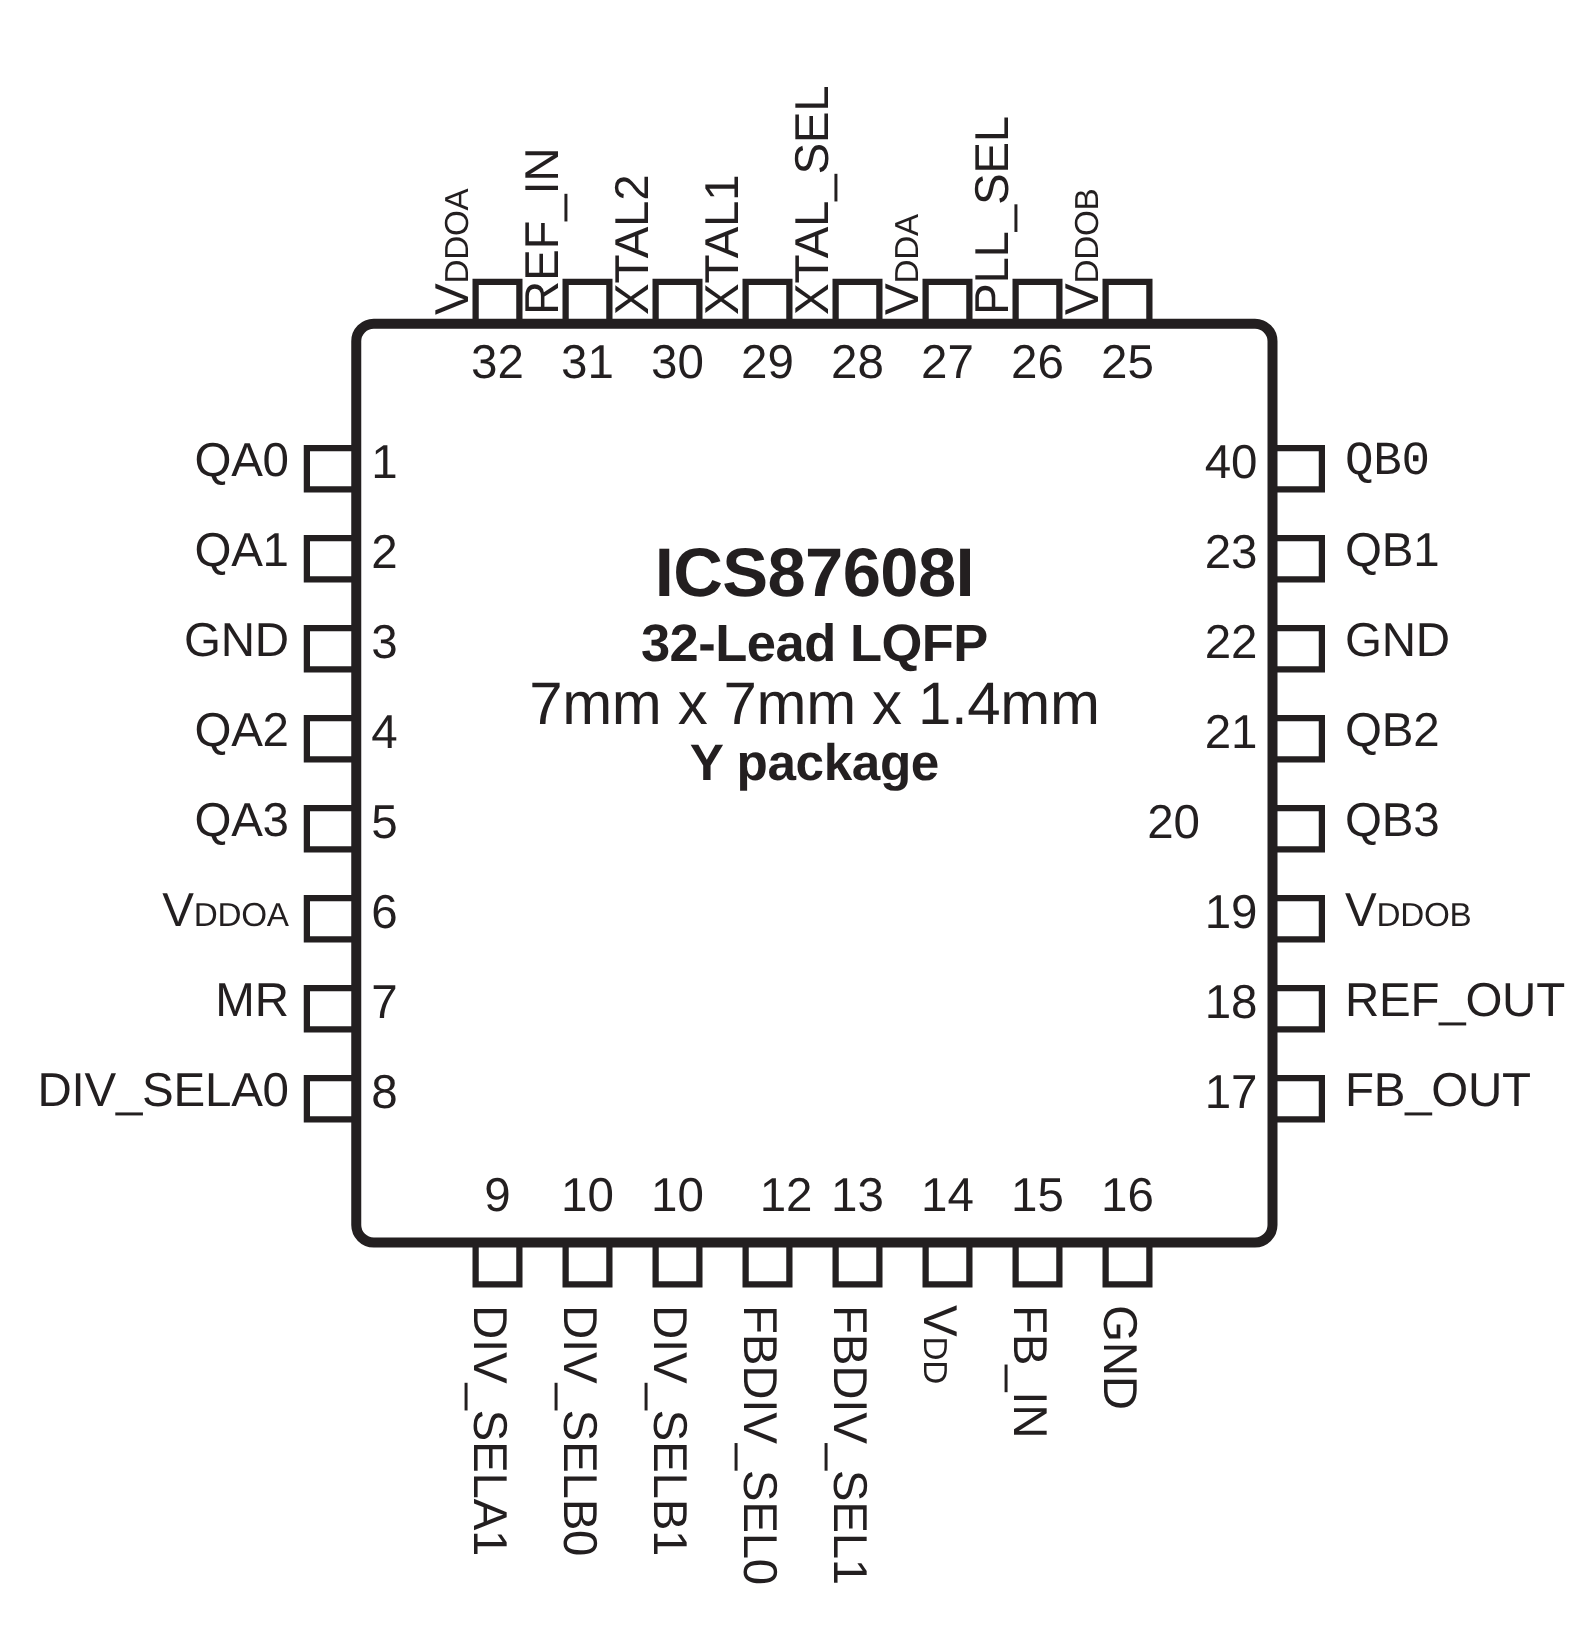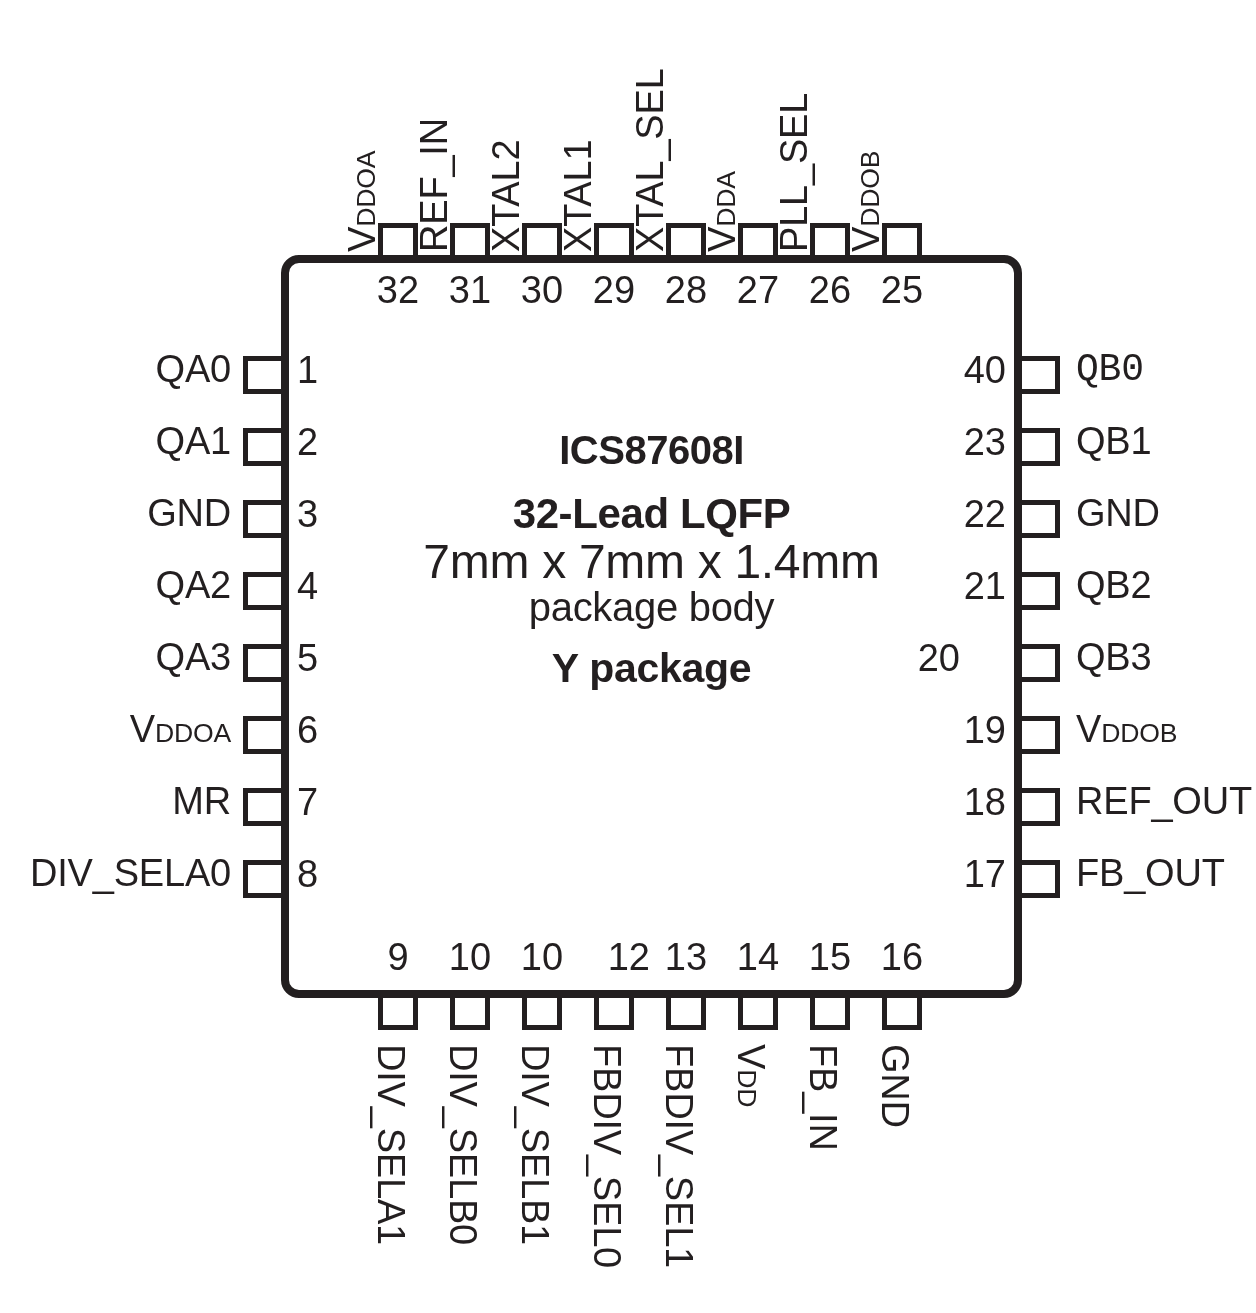--- a/index.html
+++ b/index.html
@@ -39,24 +39,24 @@
     position: absolute;
     left: 281px;
     top: 430px;
     width: 741px;
     text-align: center;
     z-index: 7;
     line-height: 1.04;
     color: #231f20;
   }
   #center-text .part-number {
-    font-size: 40px;
+    font-size: 55px;
     font-weight: bold;
     letter-spacing: -0.5px;
-    margin-bottom: 20px;
+    margin-bottom: 6px;
   }
   #center-text .lead-count {
     font-size: 42px;
     font-weight: bold;
     letter-spacing: -0.4px;
     margin-bottom: 2px;
   }
   #center-text .dims {
     font-size: 48px;
     font-weight: normal;
@@ -135,21 +135,20 @@
 <body>
 
 <div id="stage">
 
   <div id="package-body"></div>
 
   <div id="center-text">
     <div class="part-number">ICS87608I</div>
     <div class="lead-count">32-Lead LQFP</div>
     <div class="dims">7mm x 7mm x 1.4mm</div>
-    <div class="body-word">package body</div>
     <div class="pkg-code">Y package</div>
   </div>
 
   <div id="pin-layer">
       <div class="lead vertical" style="left: 378px; top: 223px; height: 40px;"></div>
       <div class="pin-number top" style="left: 362px; top: 269px;">32</div>
       <div class="pin-label rot-top" style="left: 384px; top: 209px;">V<span class="sc">DDOA</span></div>
       <div class="lead vertical" style="left: 450px; top: 223px; height: 40px;"></div>
       <div class="pin-number top" style="left: 434px; top: 269px;">31</div>
       <div class="pin-label rot-top" style="left: 456px; top: 209px;">REF_IN</div>

